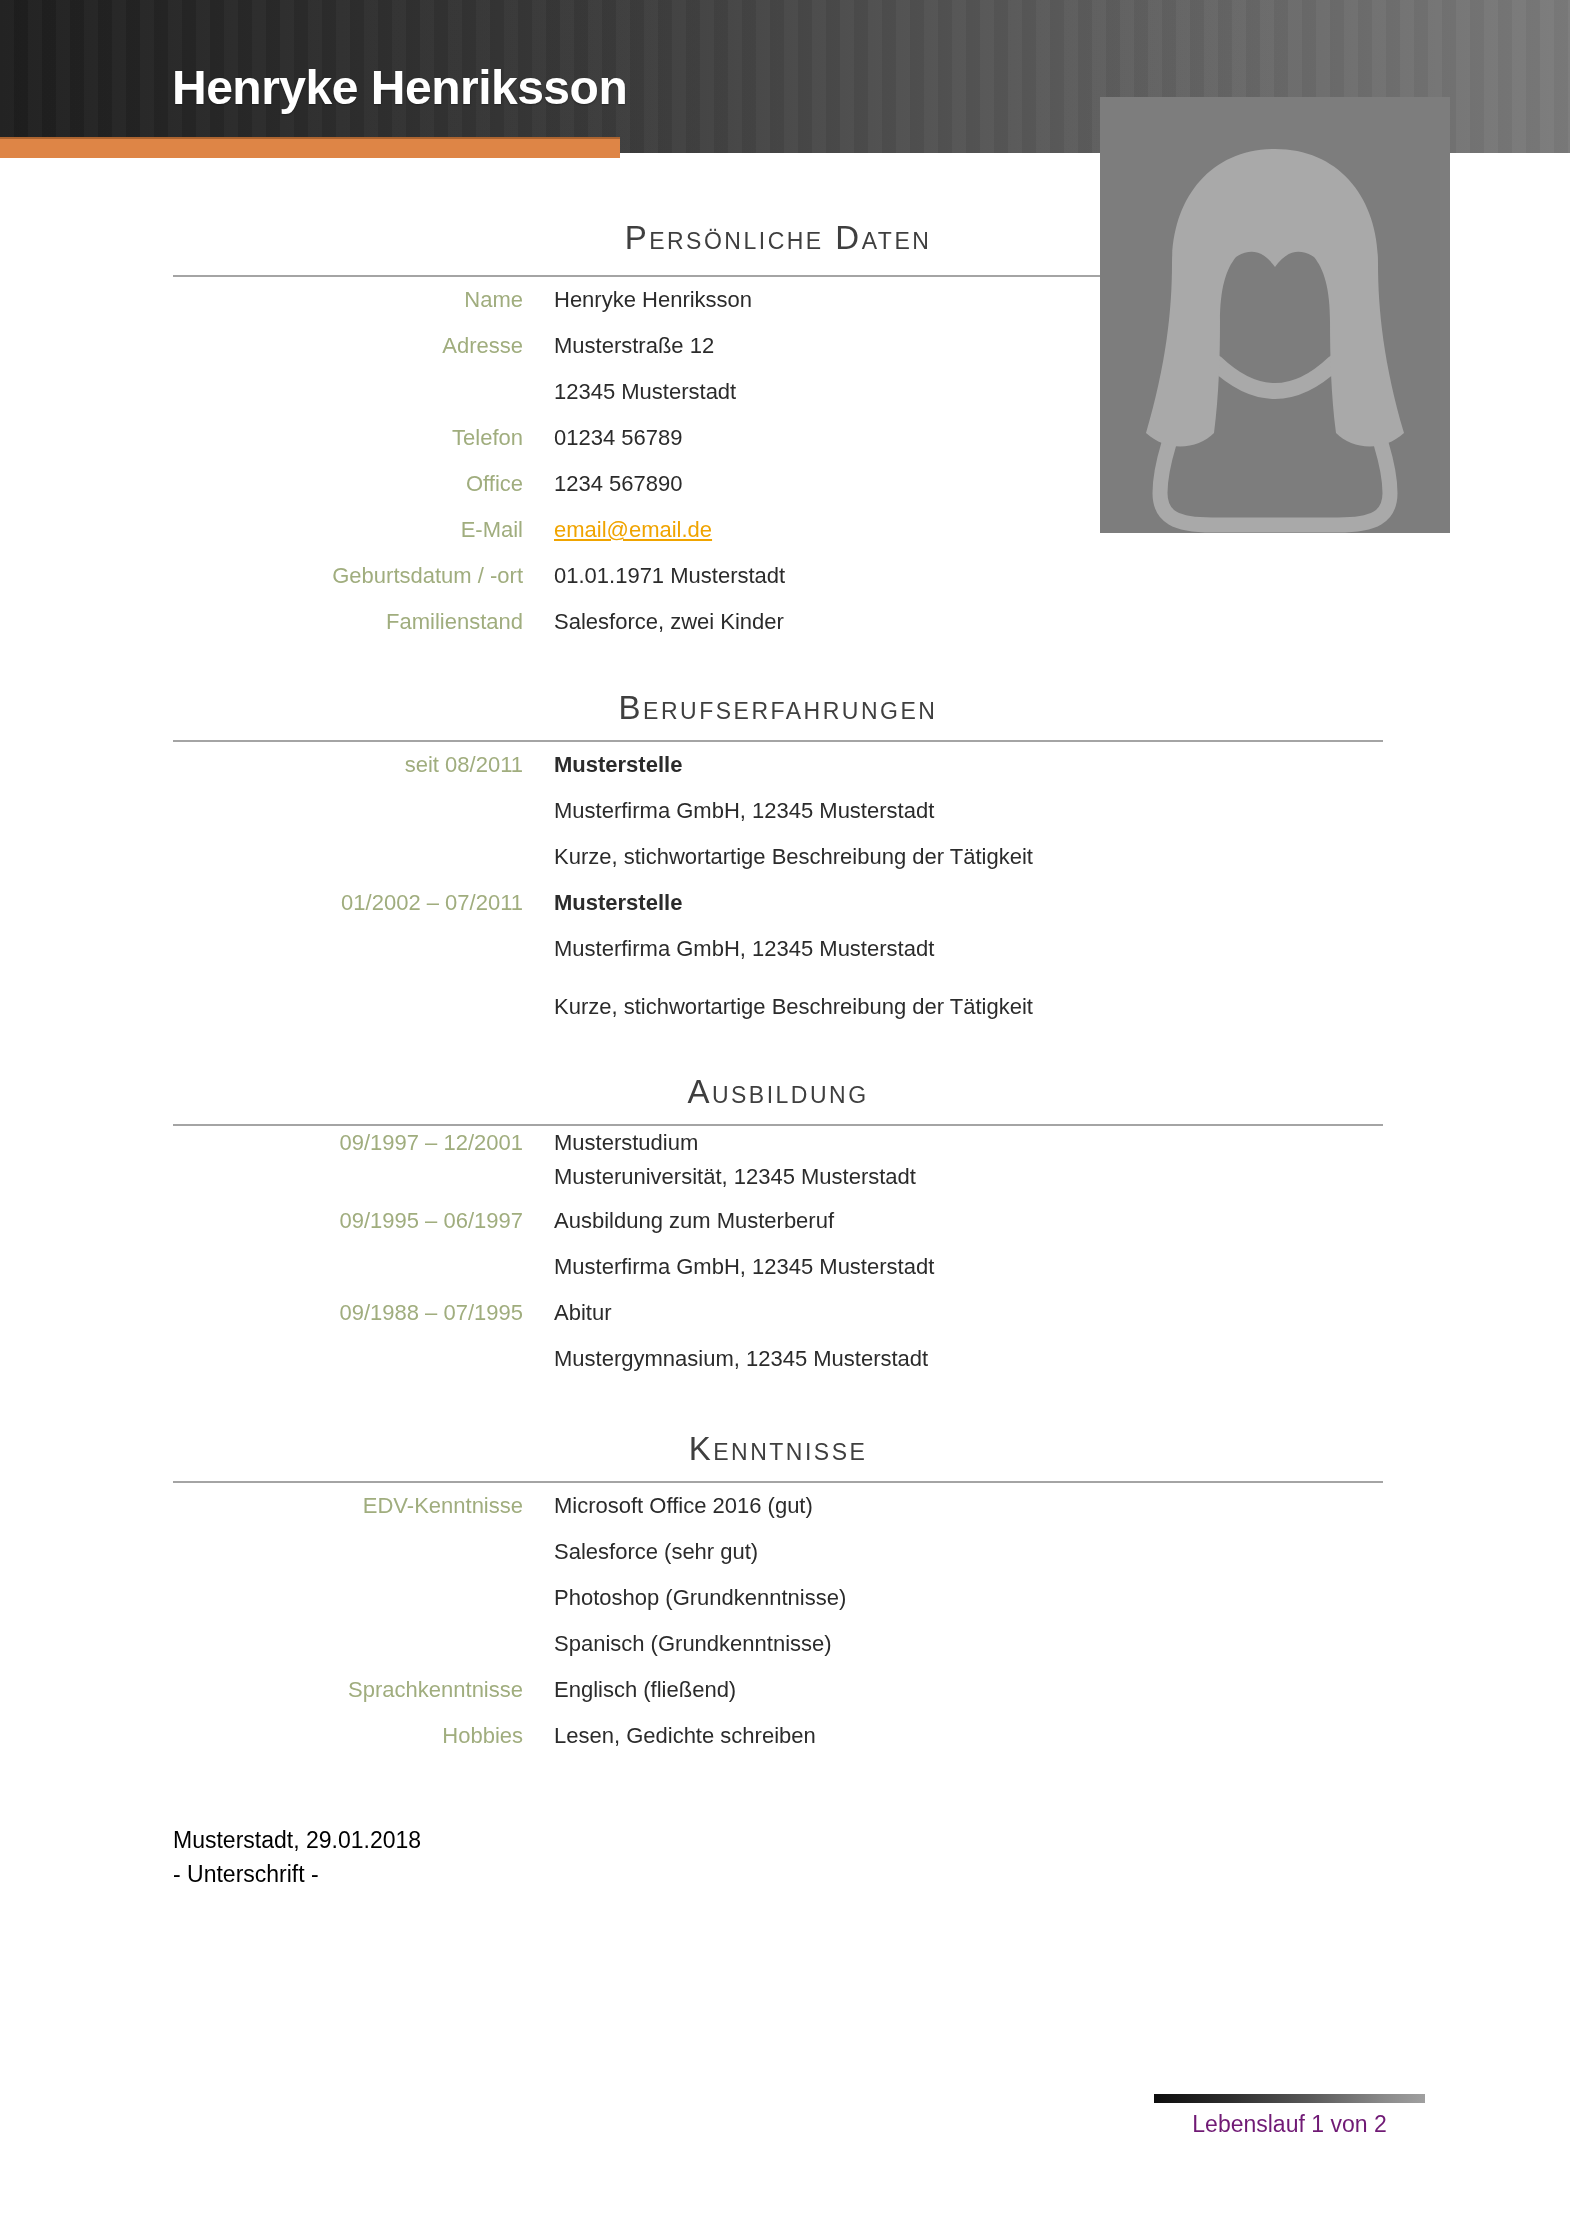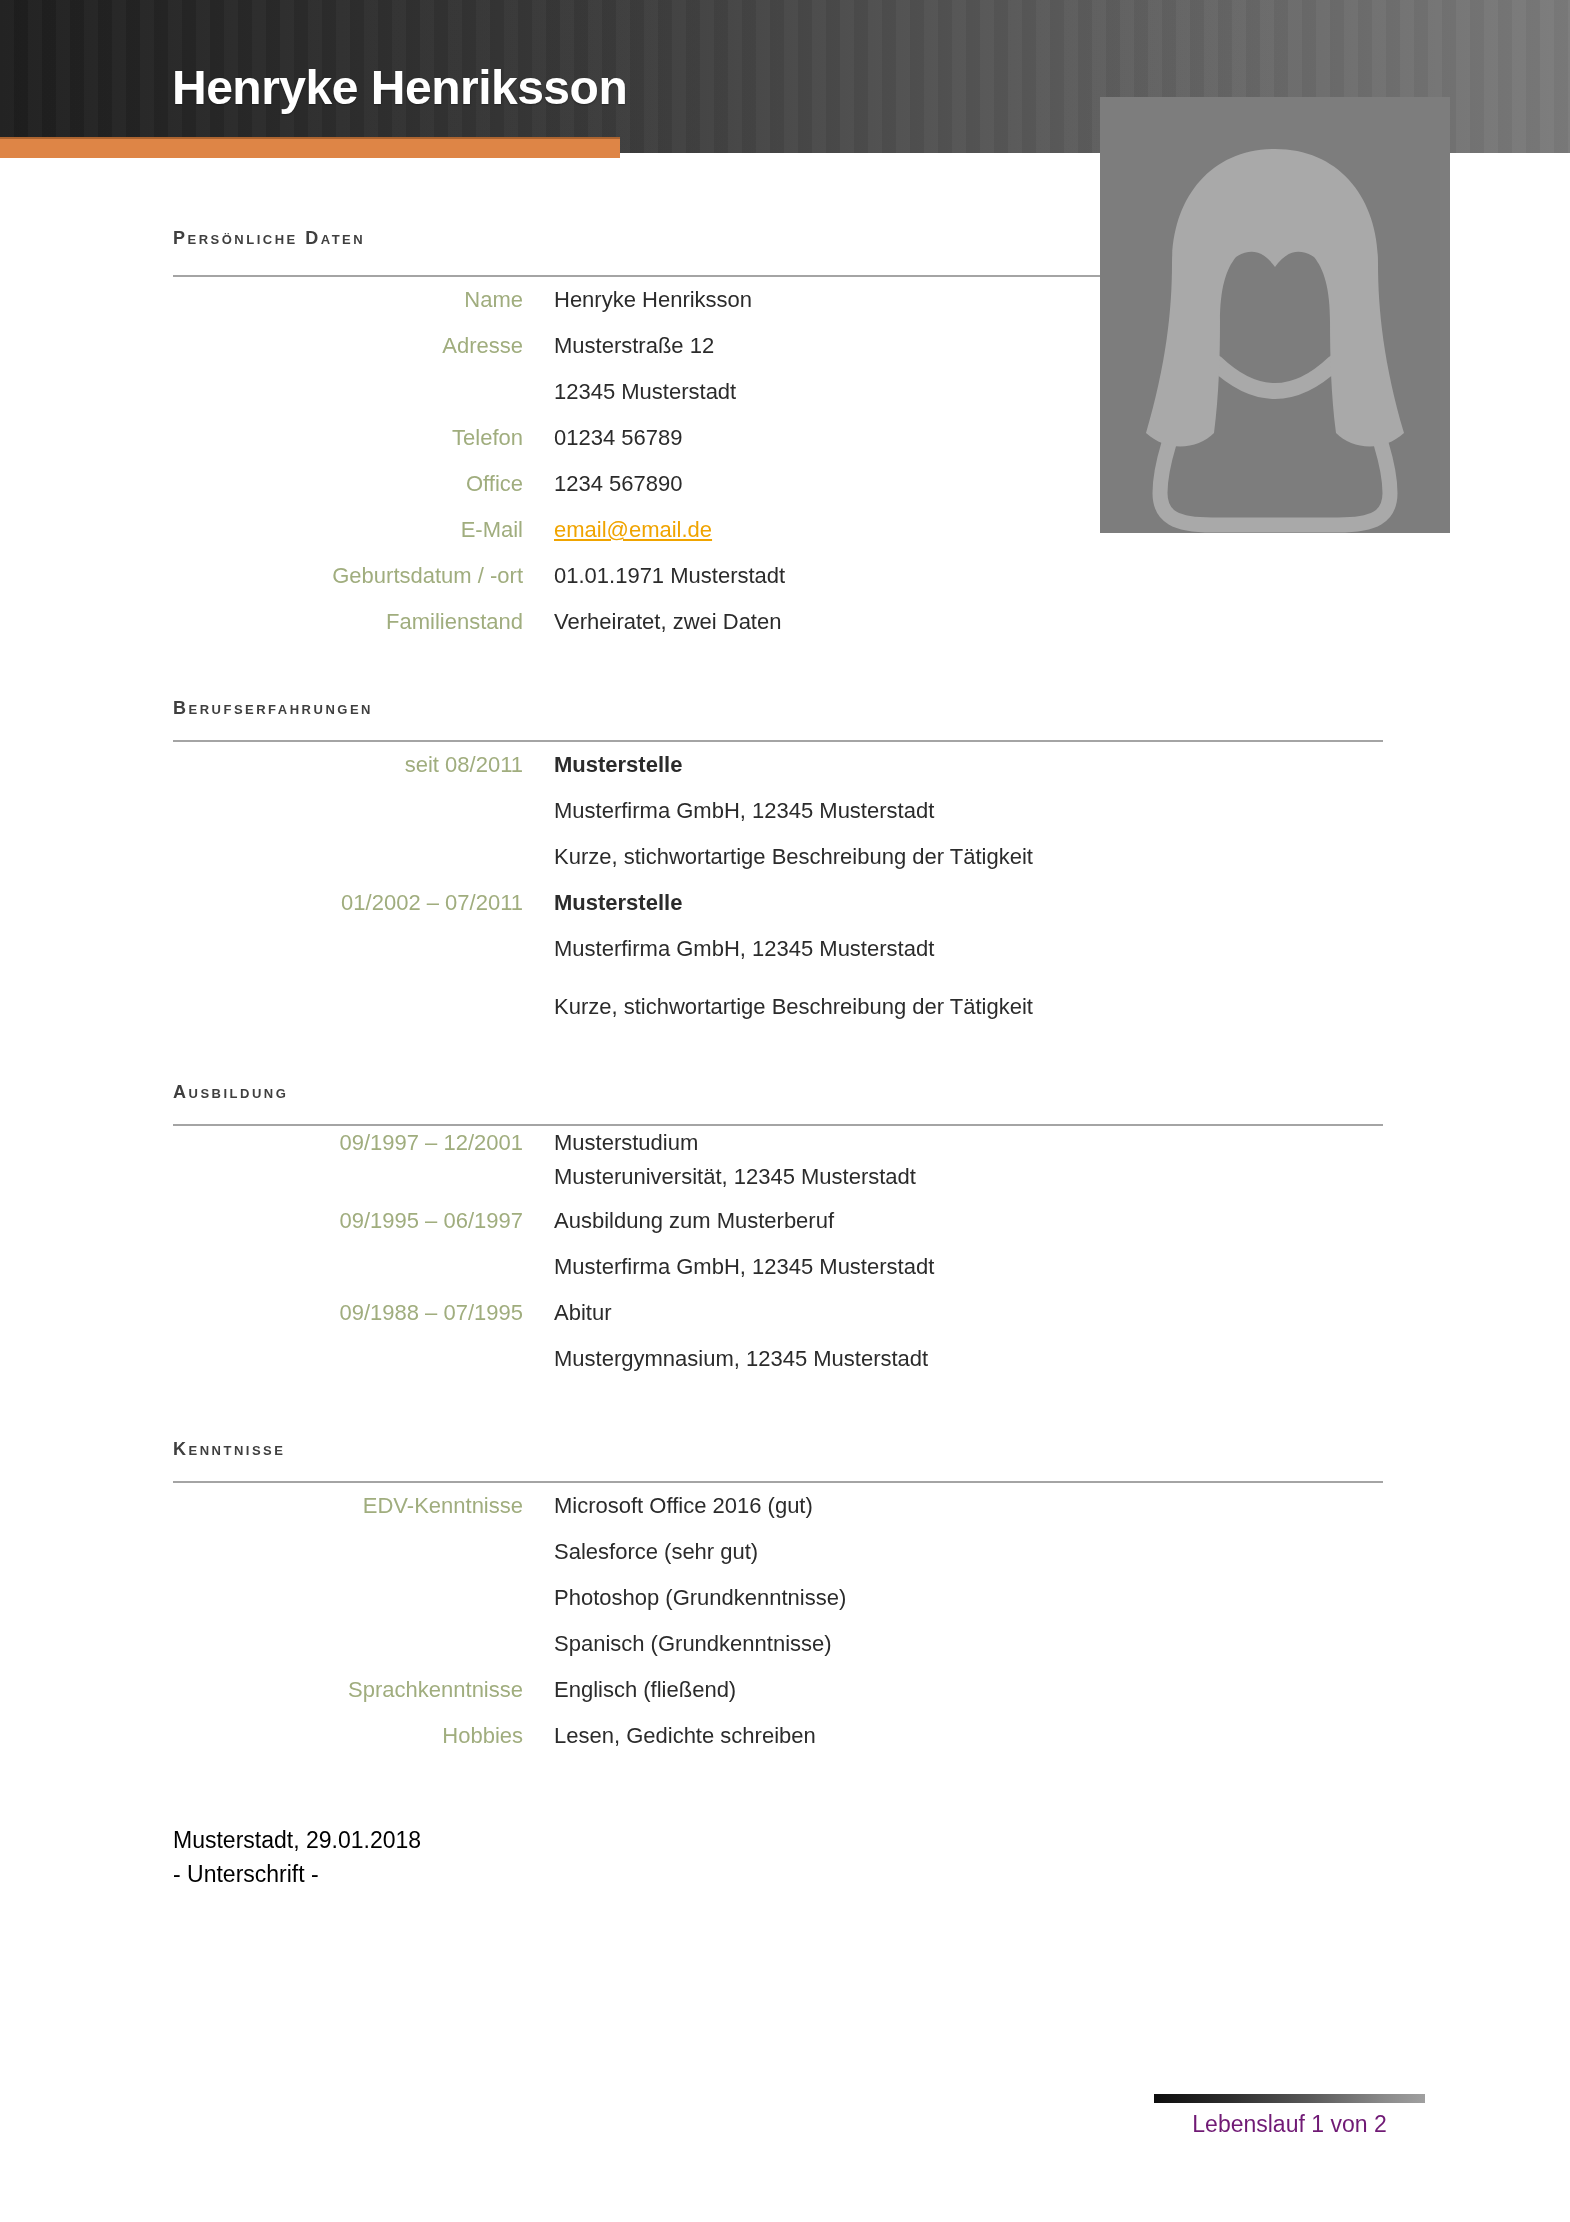--- a/index.html
+++ b/index.html
@@ -29,22 +29,22 @@
   .photo{
     position:absolute;left:1100px;top:97px;width:350px;height:436px;
     background:#7d7d7d;z-index:4;overflow:hidden;
   }
   .photo svg{display:block;width:100%;height:100%;}
   
   .content{
     position:absolute;left:173px;top:0;width:1210px;display:flow-root;z-index:1;
   }
   .section-title{
-    font-variant:small-caps;font-weight:bold;
-    font-size:18px;line-height:34px;letter-spacing:2.5px;color:#3f3f3f;
+    text-align:center;font-variant:small-caps;font-weight:normal;
+    font-size:33px;line-height:34px;letter-spacing:2.5px;color:#3f3f3f;
   }
   .rule{border:none;border-top:2px solid #a4a4a4;margin:0;height:0;}
   .mt-h1{margin-top:221px;} .mt-r1{margin-top:20px;}
   .mt-h2{margin-top:46px;}  .mt-r2{margin-top:15px;}
   .mt-h3{margin-top:45px;}  .mt-r3{margin-top:15px;}
   .mt-h4{margin-top:50px;}  .mt-r4{margin-top:15px;}
   .row{
     display:grid;grid-template-columns:350px 1fr;column-gap:25px;
     font-size:22px;line-height:46px;gap:31px;
   }
@@ -123,21 +123,21 @@
     <div class="row">
       <span class="label">E-Mail</span>
       <span class="value"><a class="email-link">email@email.de</a></span>
     </div>
     <div class="row">
       <span class="label">Geburtsdatum / -ort</span>
       <span class="value">01.01.1971 Musterstadt</span>
     </div>
     <div class="row">
       <span class="label">Familienstand</span>
-      <span class="value">Verheiratet, zwei Daten</span>
+      <span class="value">Salesforce, zwei Kinder</span>
     </div>
   </div>
 
   <div class="section-title mt-h2">Berufserfahrungen</div>
   <hr class="rule mt-r2">
   <div>
     <div class="row bold">
       <span class="label">seit 08/2011</span>
       <span class="value">Musterstelle</span>
     </div>

